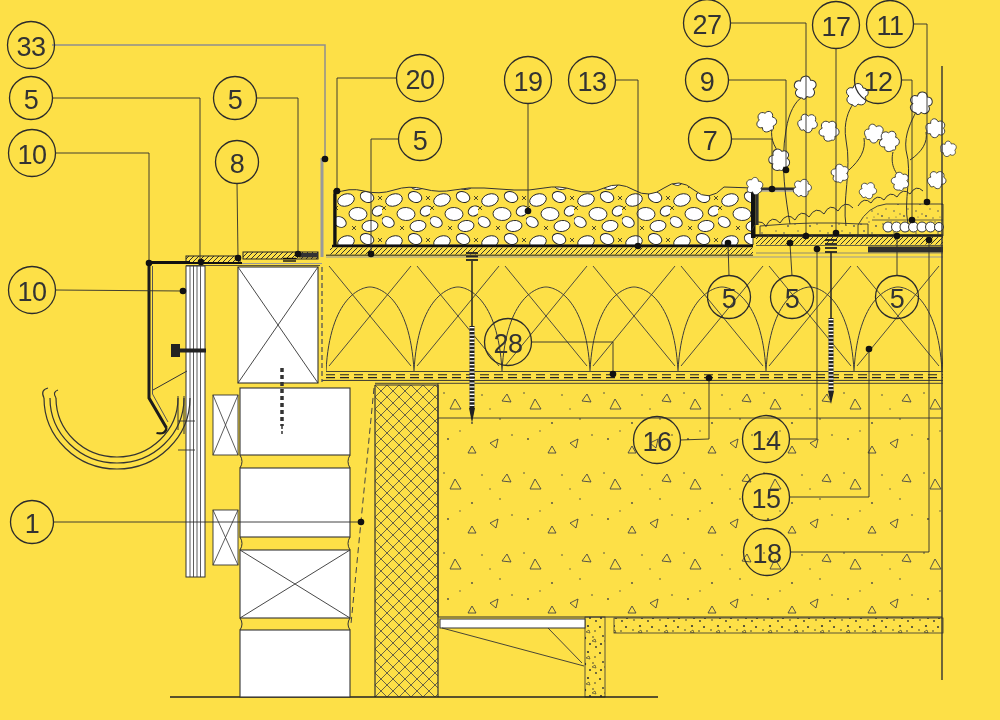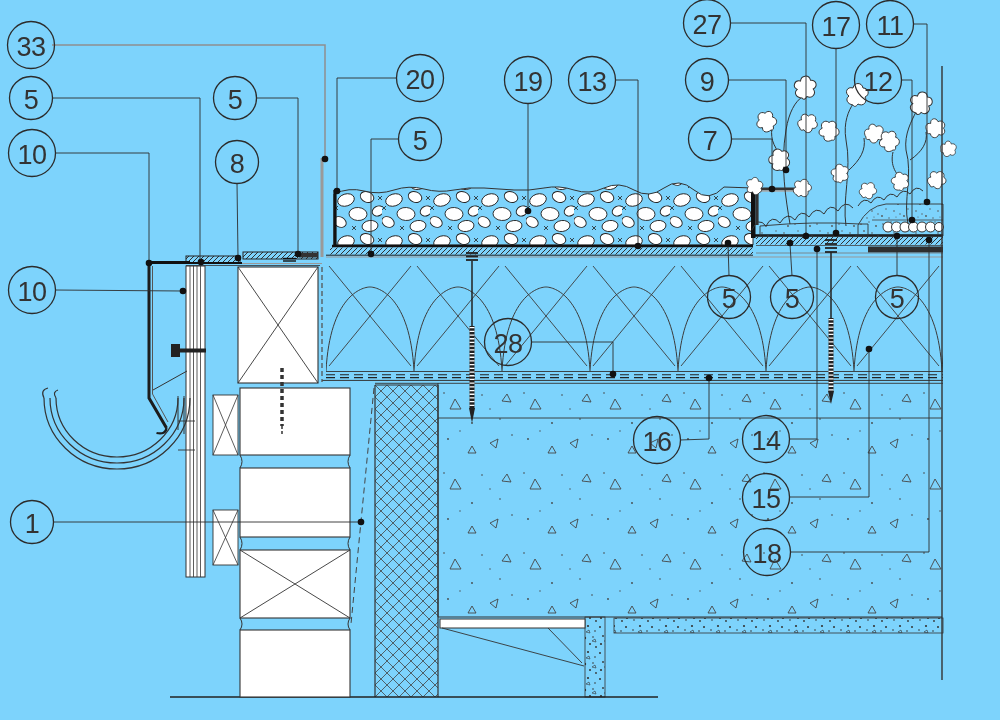--- a/index.html
+++ b/index.html
@@ -1,16 +1,16 @@
 <!DOCTYPE html>
 <html><head>
 <meta charset="utf-8">
 <style>
   html,body{margin:0;padding:0;background:#fff;}
-  #stage{position:relative;width:1000px;height:720px;background:#7dd3fc;overflow:hidden;
+  #stage{position:relative;width:1000px;height:720px;background:#fde047;overflow:hidden;
          font-family:"Liberation Sans", sans-serif;}
   svg{display:block}
   .callout-num{font-family:"Liberation Sans", sans-serif;}
 </style>
 </head>
 <body>
 
 <div id="stage">
 <svg id="drawing" width="1000" height="720" viewBox="0 0 1000 720">
   <defs>

